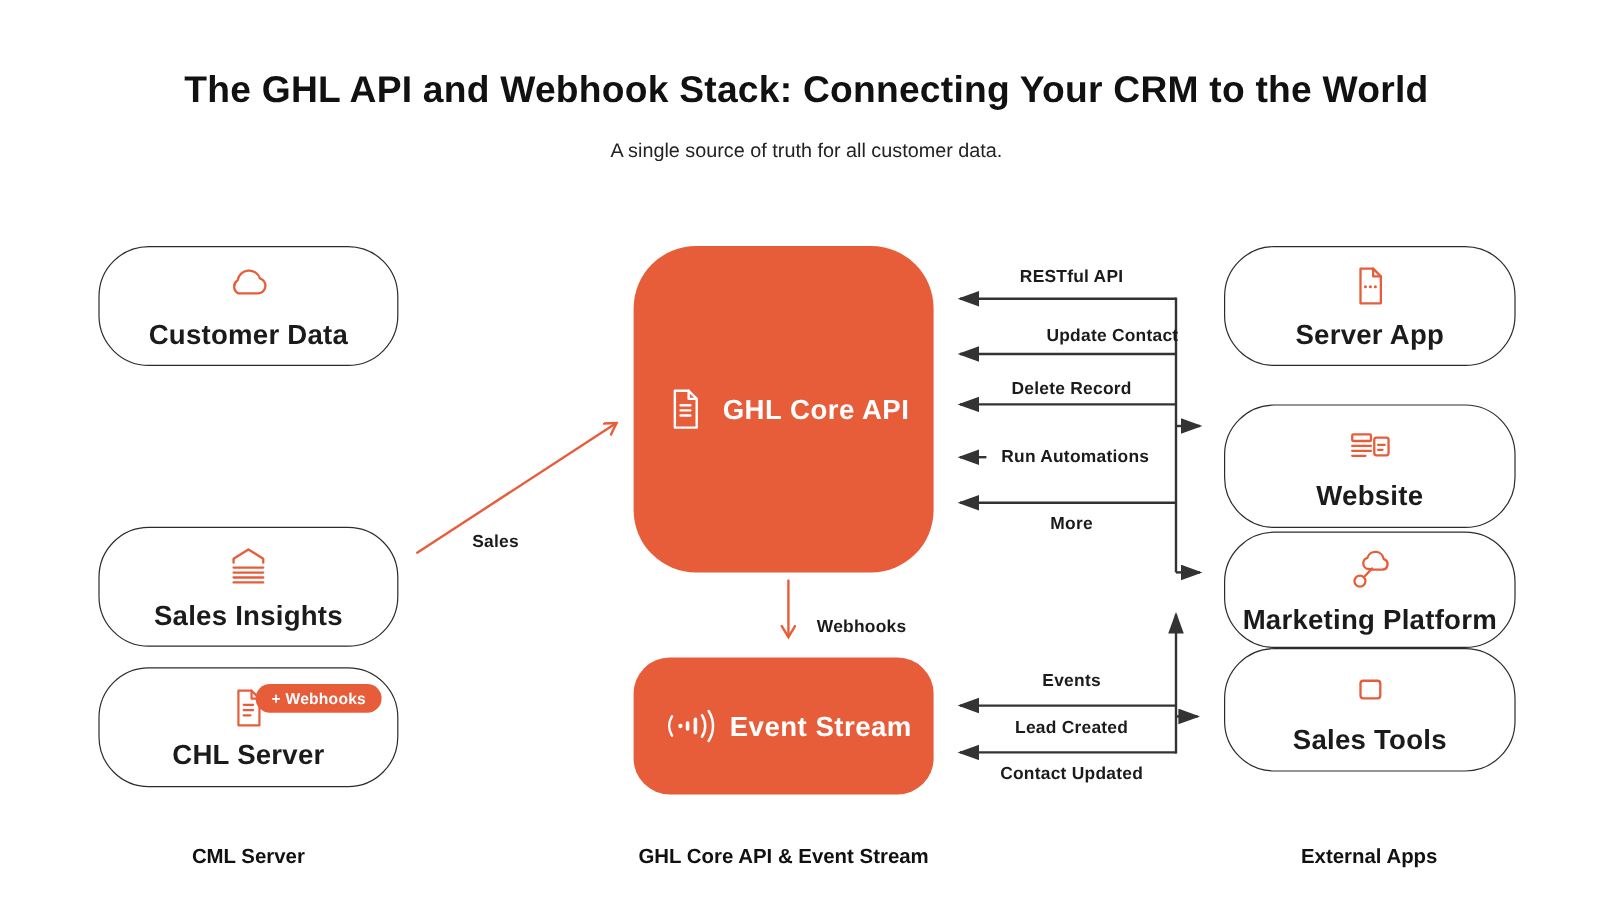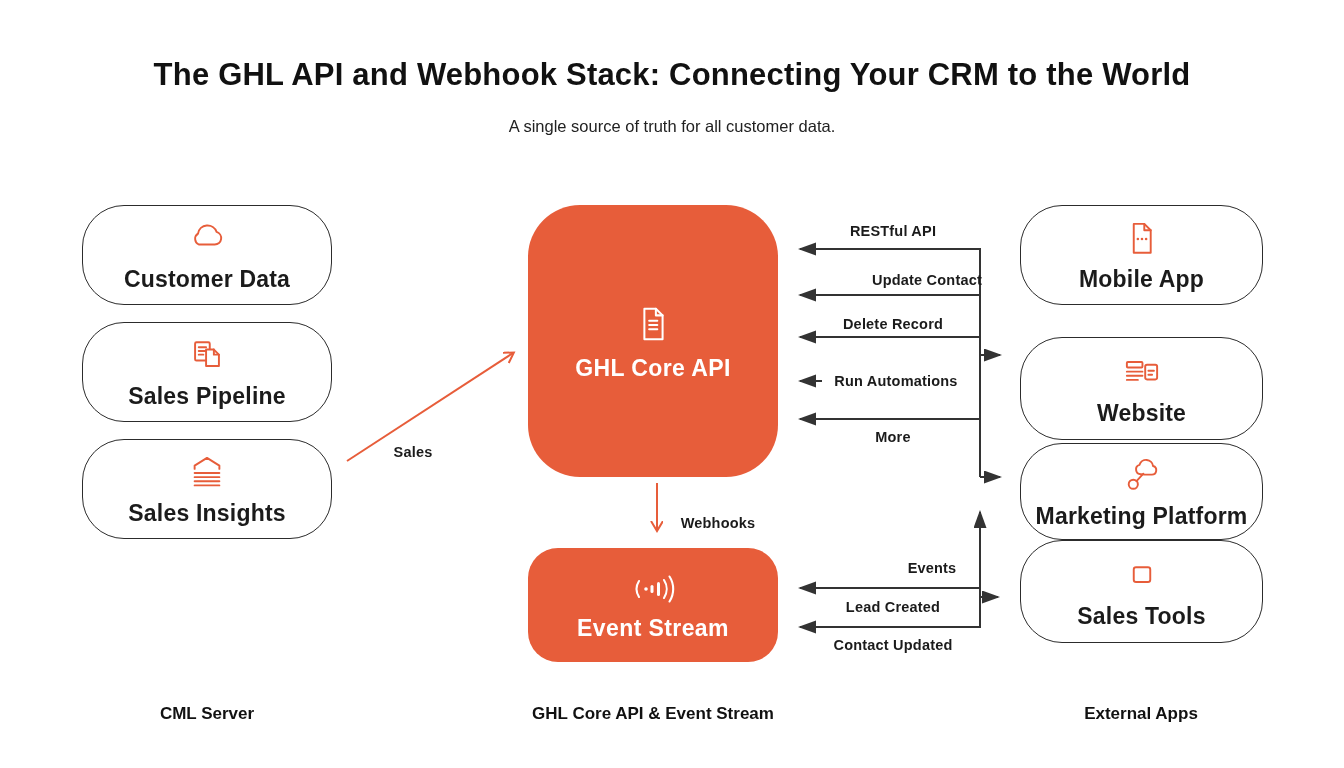--- a/index.html
+++ b/index.html
@@ -17,21 +17,21 @@
     font-size:16.5px; font-weight:400; color:#222;
   }
   .node {
     position:absolute; background:#fff; border:1.6px solid #2c2c2c; border-radius:42px;
     display:flex; flex-direction:column; align-items:center; justify-content:center;
     gap:5px; box-sizing:border-box;
   }
   .node-label { font-size:23px; font-weight:700; color:var(--ink); letter-spacing:.2px; }
   .orange-node {
     position:absolute; background:var(--accent); border-radius:50px;
-    display:flex; flex-direction:column; align-items:center; justify-content:center; gap:8px;
+    display:flex; align-items:center; justify-content:center; gap:8px;
   }
   .orange-node .node-label { color:#fff; letter-spacing:.4px; }
   .badge {
     position:absolute; top:13px; right:13px; background:var(--accent); color:#fff;
     font-size:13px; font-weight:700; padding:4.5px 13px; border-radius:999px; letter-spacing:.2px;
   }
   .flow-label {
     position:absolute; transform:translate(-50%,-50%); white-space:nowrap;
     font-size:14.5px; font-weight:700; color:var(--ink); letter-spacing:.2px;
   }
@@ -56,38 +56,38 @@
   <div class="title">The GHL API and Webhook Stack: Connecting Your CRM to the World</div>
   <div class="subtitle">A single source of truth for all customer data.</div>
 
   <div class="node" style="left:82px; top:205px; width:250px; height:100px;">
     <svg width="44" height="44" viewBox="0 0 48 48">
       <path class="oi" d="M15 30h17.5a7 7 0 0 0 2-13.7 10.5 10.5 0 0 0-20.3 1.8A6.8 6.8 0 0 0 15 30z"></path>
     </svg>
     <div class="node-label">Customer Data</div>
   </div>
 
-  <div class="node" style="left:82px; top:322px; width:250px; height:100px;">
-    <svg width="44" height="44" viewBox="0 0 48 48">
-      <rect class="oi" x="11" y="9" width="16" height="20" rx="1.5"></rect>
-      <path class="oi" d="M15 14.5h8M15 18.5h8M15 22.5h5"></path>
-      <path class="oiw" d="M23 17h8.5l5.5 5.5V35H23z"></path>
-      <path class="oi" d="M31.5 17v5.5H37"></path>
-    </svg>
-    <div class="node-label">Sales Pipeline</div>
-  </div>
 
   <div class="node" style="left:82px; top:439px; width:250px; height:100px;">
     <svg width="44" height="44" viewBox="0 0 48 48">
       <path class="oi" d="M10.5 19.5V16L24 7.5 37.5 16v3.5"></path>
       <path class="oi" d="M10.5 24h27M10.5 28.5h27M10.5 33h27M10.5 37.5h27"></path>
     </svg>
     <div class="node-label">Sales Insights</div>
   </div>
 
+  <div class="node" style="left:82px; top:556px; width:250px; height:100px;">
+    <div class="badge">+ Webhooks</div>
+    <svg width="42" height="42" viewBox="0 0 48 48">
+      <path class="oi" d="M14.5 7.5H27l7.5 7.5v25.5h-20z"></path>
+      <path class="oi" d="M27 7.5V15h7.5"></path>
+      <path class="oi" d="M19.5 21h9M19.5 26h9M19.5 31h6.5"></path>
+    </svg>
+    <div class="node-label">CHL Server</div>
+  </div>
 
   <div class="orange-node" style="left:528px; top:205px; width:250px; height:272px; border-radius:52px;">
     <svg width="46" height="46" viewBox="0 0 48 48">
       <path class="wi" d="M15 8h12l7 7v25H15z"></path>
       <path class="wi" d="M27 8v7h7"></path>
       <path class="wi" d="M20 20.5h8.5M20 25h8.5M20 29.5h8.5"></path>
     </svg>
     <div class="node-label">GHL Core API</div>
   </div>
 
@@ -104,21 +104,21 @@
   </div>
 
   <div class="node" style="left:1020px; top:205px; width:243px; height:100px;">
     <svg width="44" height="44" viewBox="0 0 48 48">
       <path class="oi" d="M15 7.5h11.5l7 7V39h-18.5z"></path>
       <path class="oi" d="M26.5 7.5v7h7"></path>
       <circle class="oif" cx="19.5" cy="24" r="1.4"></circle>
         <circle class="oif" cx="24" cy="24" r="1.4"></circle>
         <circle class="oif" cx="28.5" cy="24" r="1.4"></circle>
     </svg>
-    <div class="node-label">Mobile App</div>
+    <div class="node-label">Server App</div>
   </div>
 
   <div class="node" style="left:1020px; top:337px; width:243px; height:103px;">
     <svg width="46" height="44" viewBox="0 0 48 48">
       <rect class="oi" x="7.5" y="12" width="17" height="6" rx="1"></rect>
       <path class="oi" d="M7.5 22.5h17M7.5 27h17M7.5 31.5h12"></path>
       <rect class="oi" x="27.5" y="15" width="13" height="16" rx="2"></rect>
       <path class="oi" d="M31 21.5h6M31 26h4"></path>
     </svg>
     <div class="node-label">Website</div>
@@ -168,21 +168,21 @@
     <path class="black-line" d="M980 627 H800" marker-end="url(#mBlack)"></path>
   </svg>
 
   <div class="flow-label" style="left:413px; top:452px;">Sales</div>
   <div class="flow-label" style="left:718px; top:523px;">Webhooks</div>
   <div class="flow-label" style="left:893px; top:231px;">RESTful API</div>
   <div class="flow-label" style="left:927px; top:280px;">Update Contact</div>
   <div class="flow-label" style="left:893px; top:324px;">Delete Record</div>
   <div class="flow-label" style="left:896px; top:381px;">Run Automations</div>
   <div class="flow-label" style="left:893px; top:437px;">More</div>
-  <div class="flow-label" style="left:893px; top:568px;margin-left:39px;">Events</div>
+  <div class="flow-label" style="left:893px; top:568px;">Events</div>
   <div class="flow-label" style="left:893px; top:607px;">Lead Created</div>
   <div class="flow-label" style="left:893px; top:645px;text-align:center;">Contact Updated</div>
 
   <div class="footer-label" style="left:207px;">CML Server</div>
   <div class="footer-label" style="left:653px;">GHL Core API &amp; Event Stream</div>
   <div class="footer-label" style="left:1141px;">External Apps</div>
 
 </div>
 
 </body></html>

